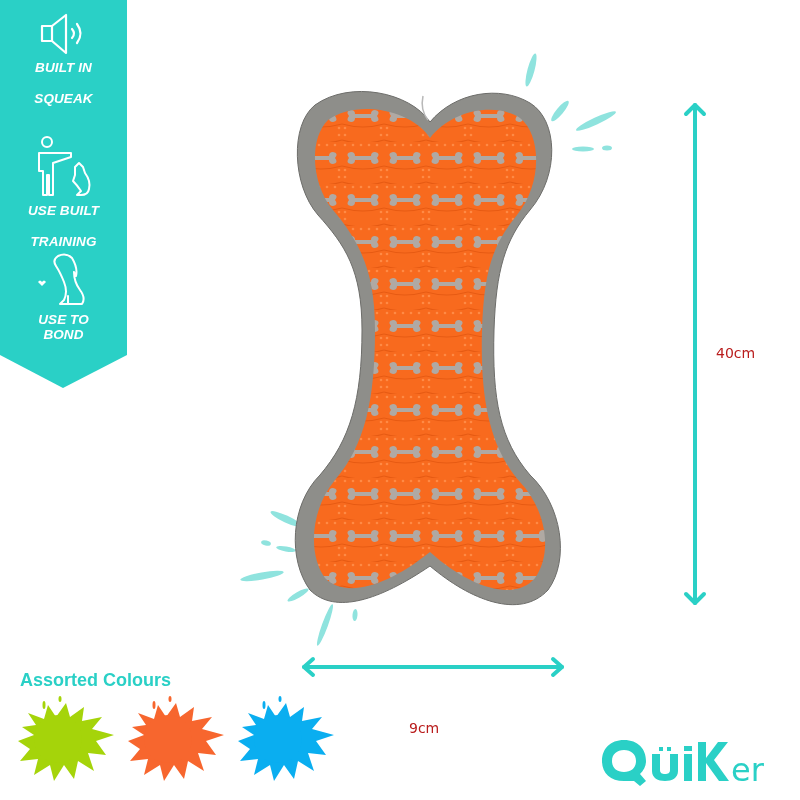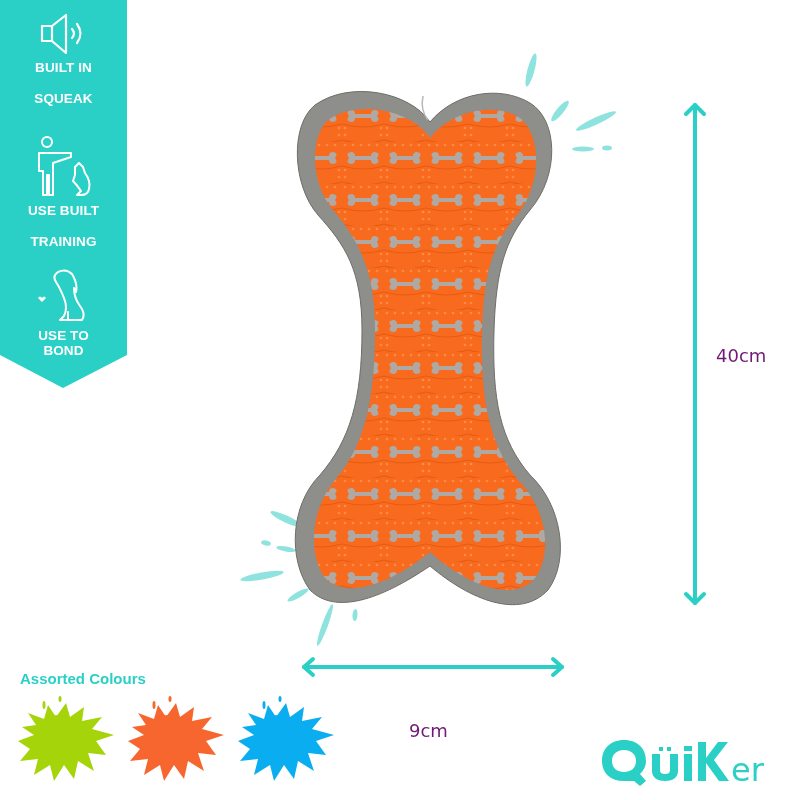--- a/index.html
+++ b/index.html
@@ -1,25 +1,25 @@
 <!DOCTYPE html>
 <html><head>
 <meta charset="utf-8">
 <style>
   html, body { margin:0; padding:0; background:#ffffff; }
   body { width:800px; height:800px; position:relative; overflow:hidden;
          font-family:"Liberation Sans", sans-serif; }
   .abs { position:absolute; }
-  .sidebar { left:0; top:0; width:127px; height:390px; }
+  .sidebar { left:0; top:0; width:127px; height:390px;font-style:italic; }
   .feature { position:absolute; left:0; width:127px; text-align:center; }
   .feature-icon { display:block; margin:0 auto; }
   .feature-label { display:block; color:#ffffff; font-weight:bold; font-size:13.5px;
                    line-height:15px; letter-spacing:0.1px; margin-top:4px; }
-  .dim-label { color:#701a75; font-size:18px; font-family:"DejaVu Sans", sans-serif; }
-  .assorted-title { left:20px; top:670px; color:#2ad0c6; font-weight:bold; font-size:15px; }
+  .dim-label { color:#b91c1c; font-size:14px; font-family:"DejaVu Sans", sans-serif; }
+  .assorted-title { left:20px; top:670px; color:#2ad0c6; font-weight:bold; font-size:18px; }
   .swatch { top:695px; width:105px; height:95px; }
   .brand { left:600px; top:736px; }
 </style>
 </head>
 <body>
 
 <div class="abs sidebar">
   <svg width="127" height="390" style="position:absolute;left:0;top:0">
     <polygon points="0,0 127,0 127,355 63,388 0,355" fill="#2ad0c6"></polygon>
   </svg>
@@ -42,21 +42,21 @@
       <g fill="none" stroke="#fff" stroke-width="2" stroke-linejoin="round" stroke-linecap="round">
         <circle cx="14" cy="7" r="5"></circle>
         <path d="M6 18 L6 36 L10 36 L10 60 L14 60 L14 40 L16 40 L16 60 L20 60 L20 28 L38 22 L38 18 L20 18 Z"></path>
         <path d="M42 32 L46 28 L50 32 L52 38 Q58 46 56 54 Q55 60 48 60 L44 60 L48 56 Q44 50 40 46 L42 40 Z"></path>
       </g>
     </svg>
     <span class="feature-label">USE BUILT</span>
     <span class="feature-label" style="margin-top:16px">TRAINING</span>
   </div>
 
-  <div class="feature" style="top:268px">
+  <div class="feature" style="top:252px">
     <svg class="feature-icon" width="60" height="56" viewBox="0 0 60 56">
       <path d="M4 30 q2 -3 4 0 q2 -3 4 0 l-4 4 z" fill="#fff"></path>
       <g fill="none" stroke="#fff" stroke-width="2" stroke-linejoin="round" stroke-linecap="round">
         <path d="M24 4 Q32 0 38 6 Q44 16 42 24 L40 20 Q40 30 46 38 Q52 46 48 52 L26 52 L30 48 Q34 40 30 30 Q26 20 22 14 Q18 8 24 4 Z"></path>
         <path d="M34 44 L34 52"></path>
       </g>
     </svg>
     <span class="feature-label">USE TO</span>
     <span class="feature-label" style="margin-top:0">BOND</span>
   </div>

